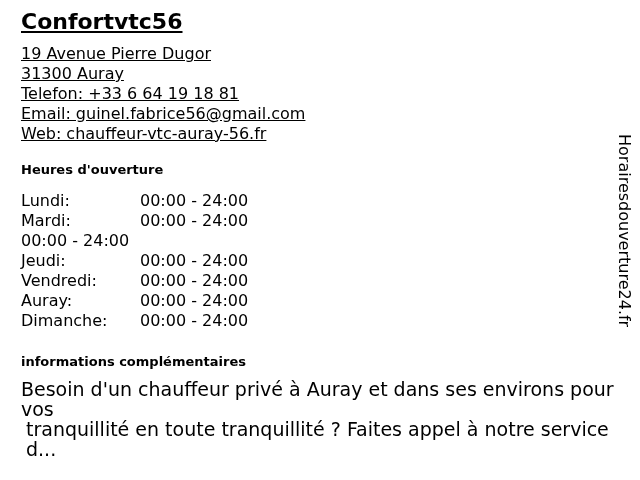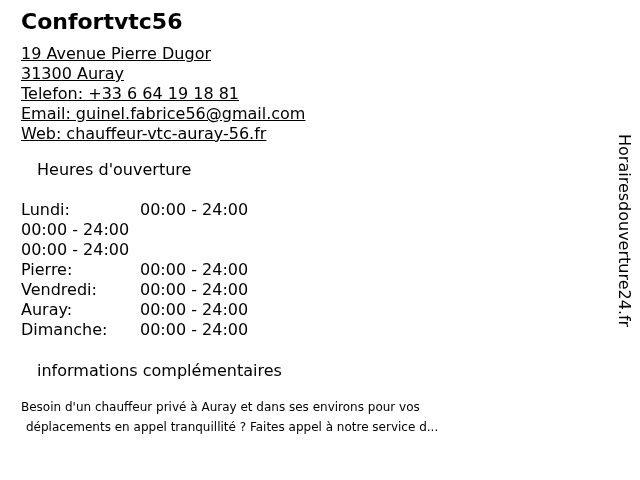--- a/index.html
+++ b/index.html
@@ -14,52 +14,53 @@
     overflow: hidden;
   }
   .content {
     padding: 10px 0 0 21px;
   }
   .page-title {
     font-size: 22px;
     line-height: 24px;
     font-weight: bold;
     margin: 0 0 10px 0;
+    text-decoration: underline;
   }
   .contact-line {
     font-size: 16px;
     line-height: 20px;
     text-decoration: underline;
   }
   .section-heading {
-    font-size: 16px;
+    font-size: 13px;
     line-height: 20px;
-    font-weight: normal;
-    margin: 16px;
+    font-weight: bold;
+    margin: 0;
   }
   .hours-heading { margin-top: 16px; }
   .hours-table {
-    margin-top: 20px;
+    margin-top: 11px;
   }
   .hours-row {
     display: flex;
     font-size: 16px;
     line-height: 20px;
   }
   .hours-day {
     width: 119px;
     flex: 0 0 119px;
   }
   .hours-time {
     white-space: nowrap;
   }
   .info-heading { margin-top: 21px; }
   .info-paragraph {
     margin-top: 7px;
-    font-size: 12px;
+    font-size: 19px;
     line-height: 20px;
   }
   .info-line2 { padding-left: 5px; }
   .watermark {
     position: absolute;
     top: 134px;
     right: 6px;
     writing-mode: vertical-rl;
     text-orientation: mixed;
     font-size: 16px;
@@ -83,45 +84,46 @@
   </div>
 
   <h2 class="section-heading hours-heading">Heures d'ouverture</h2>
 
   <div class="hours-table">
     <div class="hours-row">
       <span class="hours-day">Lundi:</span>
       <span class="hours-time">00:00 - 24:00</span>
     </div>
     <div class="hours-row">
+      <span class="hours-day">Mardi:</span>
       <span class="hours-time">00:00 - 24:00</span>
     </div>
     <div class="hours-row">
       <span class="hours-time">00:00 - 24:00</span>
     </div>
     <div class="hours-row">
-      <span class="hours-day">Pierre:</span>
+      <span class="hours-day">Jeudi:</span>
       <span class="hours-time">00:00 - 24:00</span>
     </div>
     <div class="hours-row">
       <span class="hours-day">Vendredi:</span>
       <span class="hours-time">00:00 - 24:00</span>
     </div>
     <div class="hours-row">
       <span class="hours-day">Auray:</span>
       <span class="hours-time">00:00 - 24:00</span>
     </div>
     <div class="hours-row">
       <span class="hours-day">Dimanche:</span>
       <span class="hours-time">00:00 - 24:00</span>
     </div>
   </div>
 
   <h2 class="section-heading info-heading">informations complémentaires</h2>
 
   <div class="info-paragraph">
     <div class="info-line1">Besoin d'un chauffeur privé à Auray et dans ses environs pour vos</div>
-    <div class="info-line2">déplacements en appel tranquillité ? Faites appel à notre service d...</div>
+    <div class="info-line2">tranquillité en toute tranquillité ? Faites appel à notre service d...</div>
   </div>
 
 </div>
 
 <div class="watermark">Horairesdouverture24.fr</div>
 
 </body></html>

